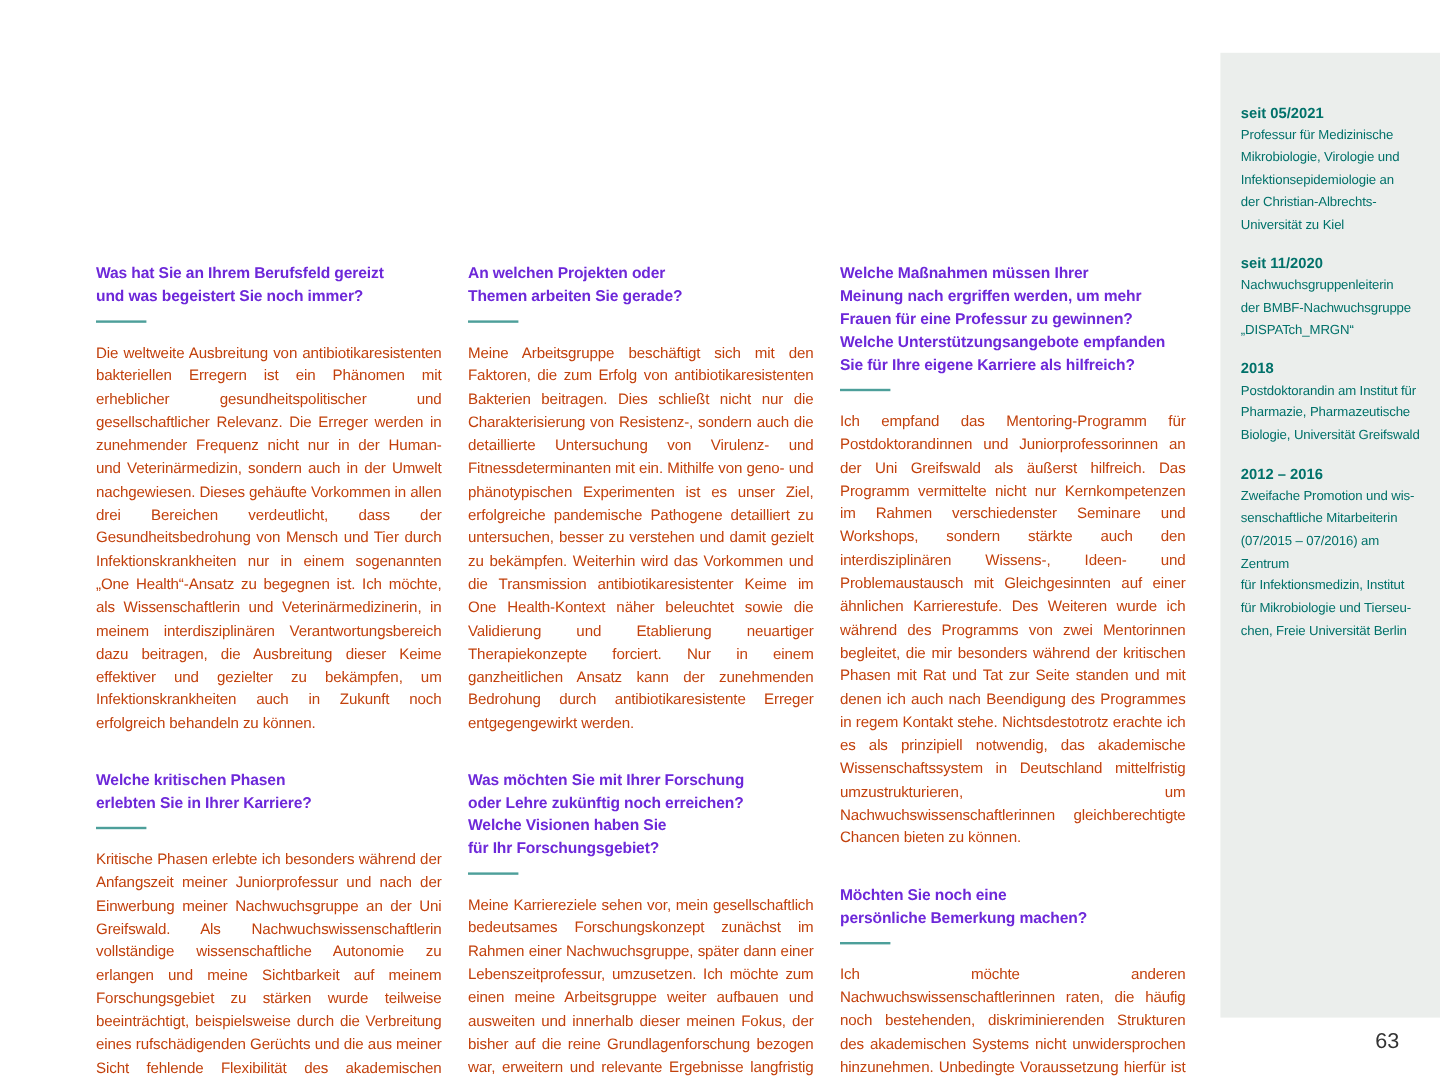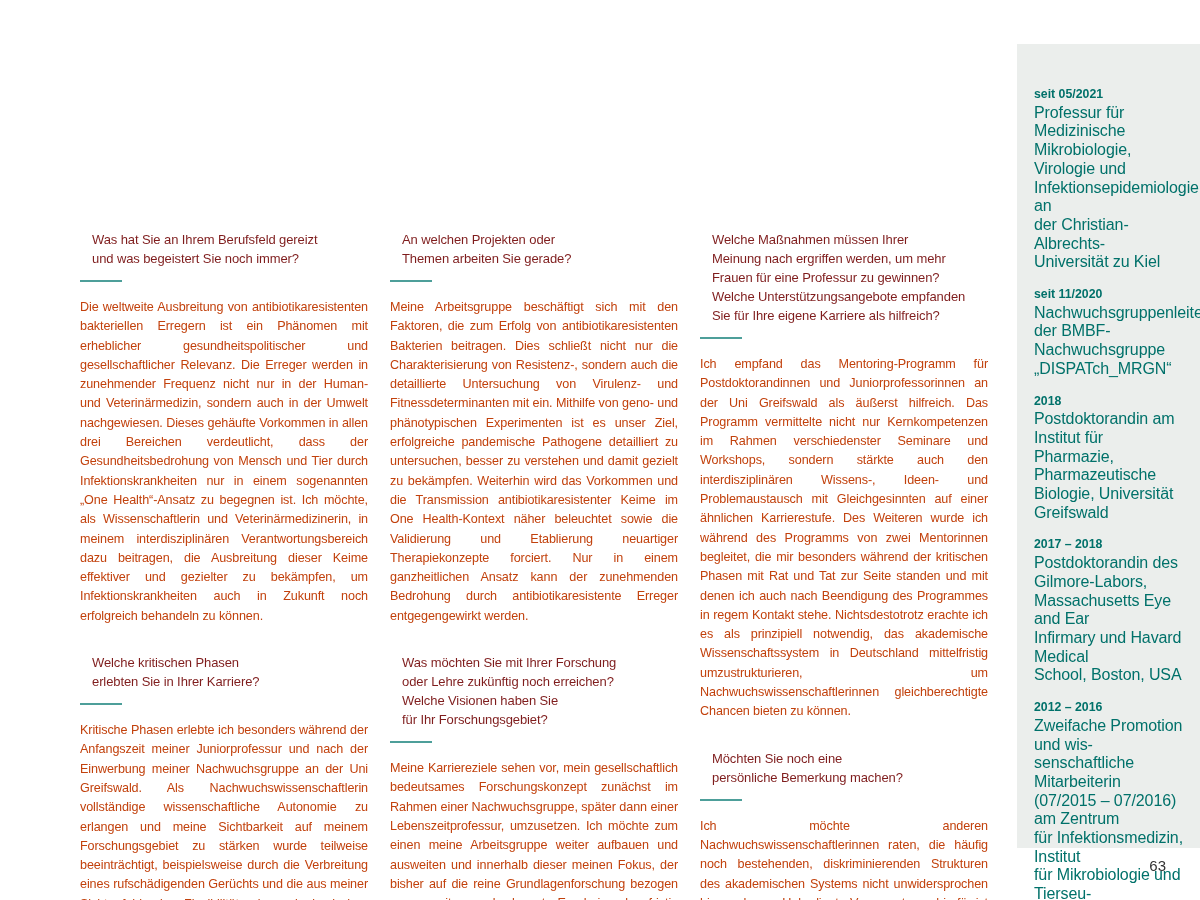--- a/index.html
+++ b/index.html
@@ -18,24 +18,24 @@
     position: absolute;
     left: 80px;
     top: 218px;
     display: flex;
     gap: 22px;
   }
   .column {
     width: 288px;
   }
   .question {
-    margin: 12px;
-    color: #7f1d1d;
+    margin: 0;
+    color: #6d28d9;
     font-size: 13px;
-    font-weight: normal;
+    font-weight: bold;
     line-height: 19px;
     white-space: pre-line;
     letter-spacing: -0.1px;
   }
   .divider {
     width: 42px;
     height: 2px;
     background: #4d9f9a;
     margin: 11px 0 16px 0;
   }
@@ -63,33 +63,33 @@
     margin-bottom: 13px;
   }
   .cv-date {
     color: #00716a;
     font-size: 12.3px;
     font-weight: bold;
     line-height: 18.7px;
   }
   .cv-text {
     color: #00716a;
-    font-size: 16px;
+    font-size: 11px;
     line-height: 18.7px;
     white-space: pre-line;
     letter-spacing: -0.1px;
   }
   .page-number {
     position: absolute;
     left: 1142px;
     top: 857px;
     width: 24px;
     text-align: right;
     color: #333333;
-    font-size: 15px;
+    font-size: 18px;
   }
 </style>
 </head>
 <body>
 
 <div class="content">
 
   <div class="column">
     <h3 class="question">Was hat Sie an Ihrem Berufsfeld gereizt
 und was begeistert Sie noch immer?</h3>
@@ -145,28 +145,20 @@
 der BMBF-Nachwuchsgruppe
 „DISPATch_MRGN“</div>
   </div>
   <div class="cv-entry">
     <div class="cv-date">2018</div>
     <div class="cv-text">Postdoktorandin am Institut für
 Pharmazie, Pharmazeutische
 Biologie, Universität Greifswald</div>
   </div>
   <div class="cv-entry">
-    <div class="cv-date">2017 – 2018</div>
-    <div class="cv-text">Postdoktorandin des
-Gilmore-Labors,
-Massachusetts Eye and Ear
-Infirmary und Havard Medical
-School, Boston, USA</div>
-  </div>
-  <div class="cv-entry">
     <div class="cv-date">2012 – 2016</div>
     <div class="cv-text">Zweifache Promotion und wis-
 senschaftliche Mitarbeiterin
 (07/2015 – 07/2016) am Zentrum
 für Infektionsmedizin, Institut
 für Mikrobiologie und Tierseu-
 chen, Freie Universität Berlin</div>
   </div>
 
 </aside>

